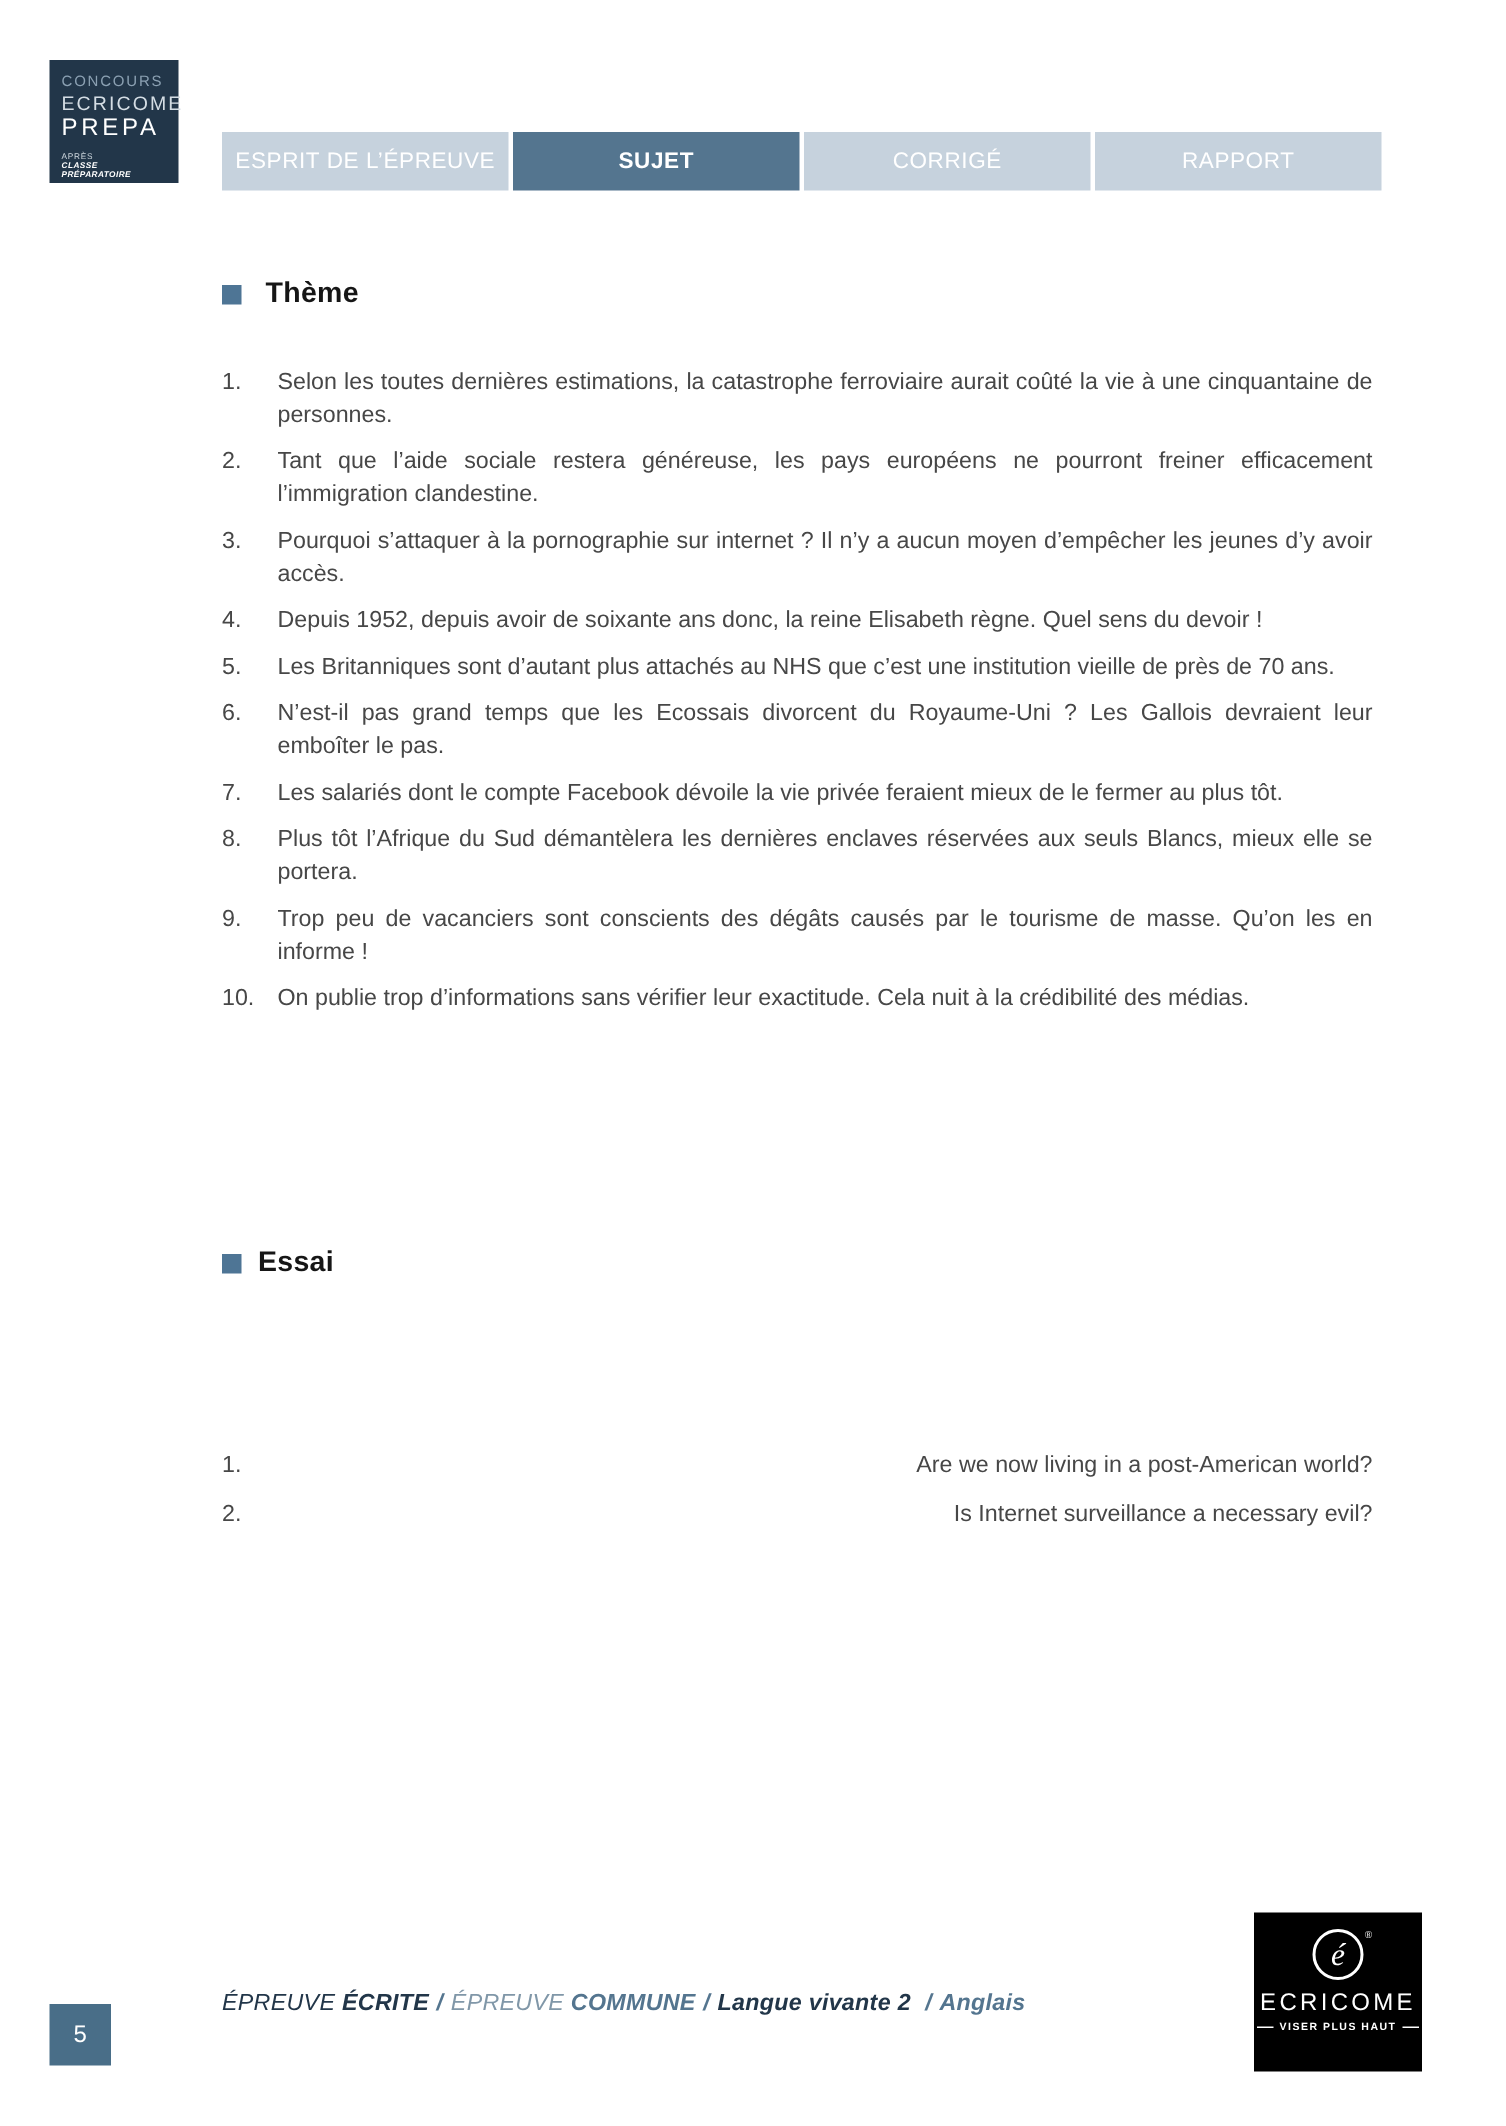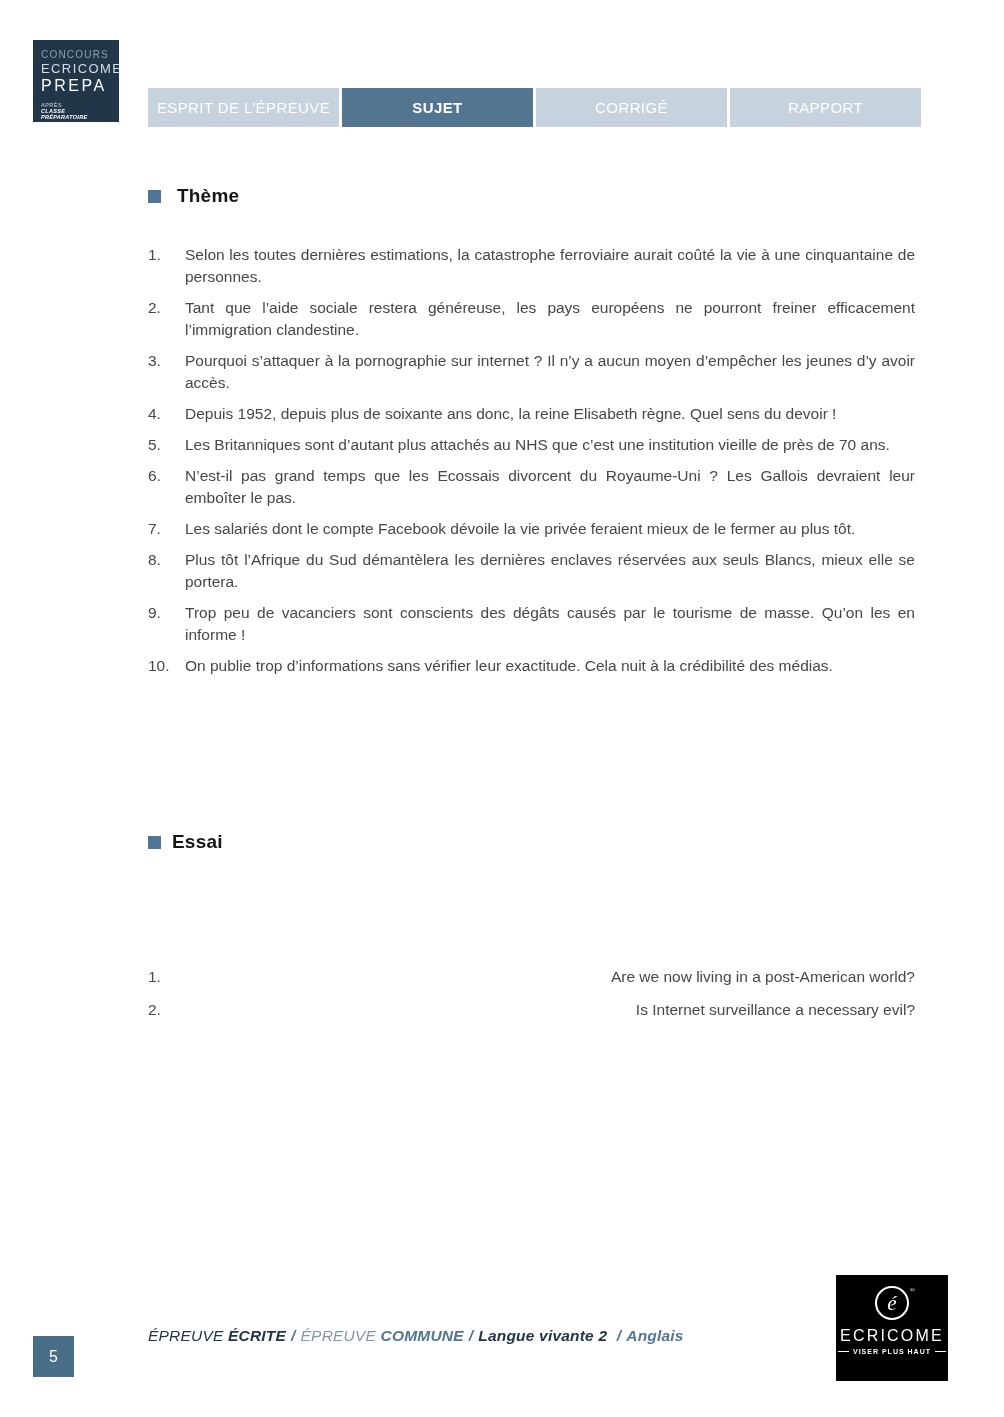--- a/index.html
+++ b/index.html
@@ -125,21 +125,21 @@
     <div class="item">
       <span class="item-num">2.</span>
       <span class="item-text">Tant que l’aide sociale restera généreuse, les pays européens ne pourront freiner efficacement l’immigration clandestine.</span>
     </div>
     <div class="item">
       <span class="item-num">3.</span>
       <span class="item-text">Pourquoi s’attaquer à la pornographie sur internet ? Il n’y a aucun moyen d’empêcher les jeunes d’y avoir accès.</span>
     </div>
     <div class="item">
       <span class="item-num">4.</span>
-      <span class="item-text">Depuis 1952, depuis plus de soixante ans donc, la reine Elisabeth règne. Quel sens du devoir !</span>
+      <span class="item-text">Depuis 1952, depuis avoir de soixante ans donc, la reine Elisabeth règne. Quel sens du devoir !</span>
     </div>
     <div class="item">
       <span class="item-num">5.</span>
       <span class="item-text">Les Britanniques sont d’autant plus attachés au NHS que c’est une institution vieille de près de 70 ans.</span>
     </div>
     <div class="item">
       <span class="item-num">6.</span>
       <span class="item-text">N’est-il pas grand temps que les Ecossais divorcent du Royaume-Uni ? Les Gallois devraient leur emboîter le pas.</span>
     </div>
     <div class="item">

